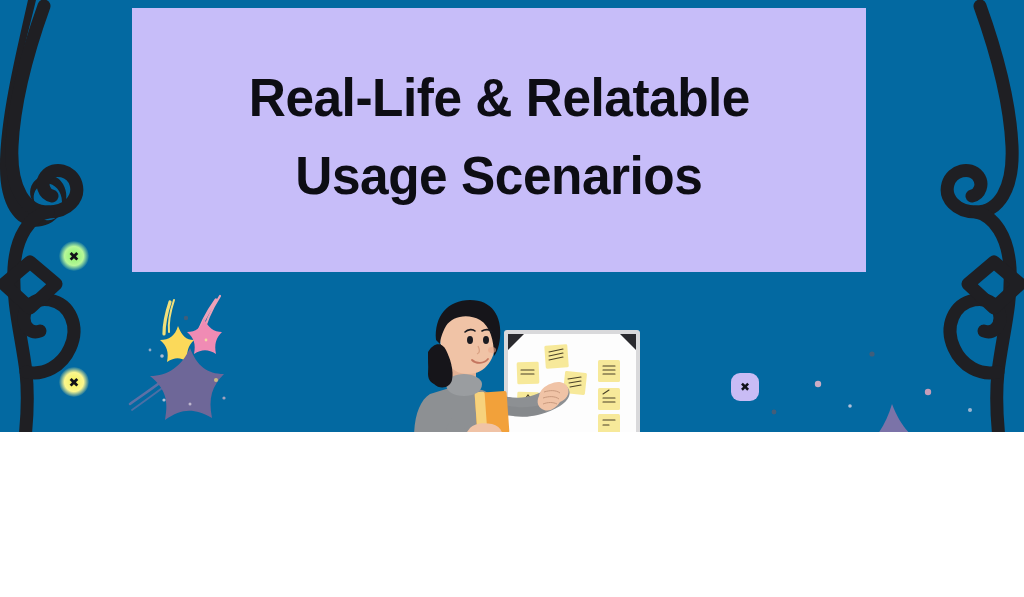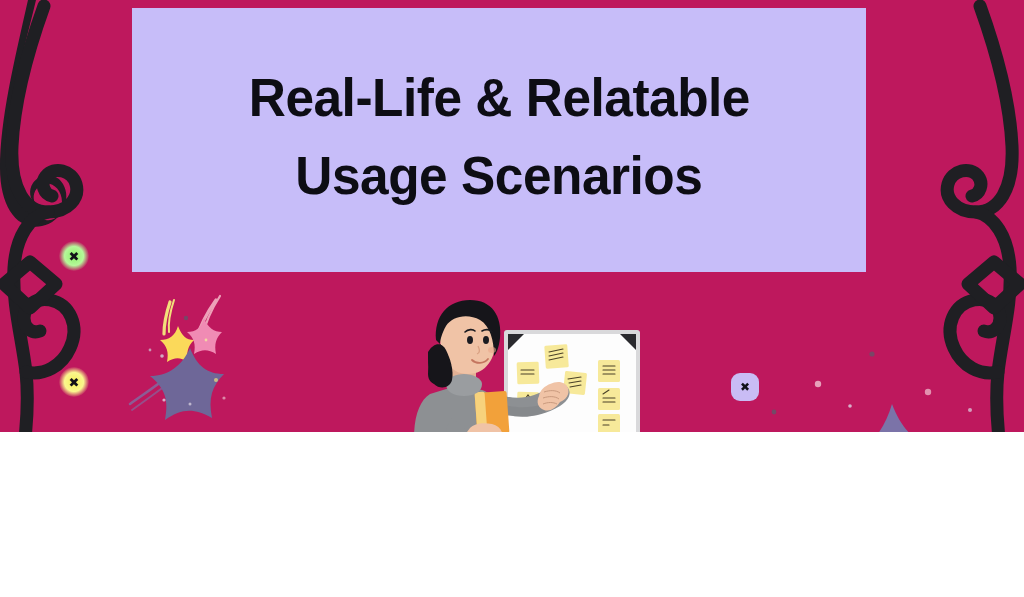--- a/index.html
+++ b/index.html
@@ -5,21 +5,21 @@
   html, body {
     margin: 0;
     padding: 0;
     background: #ffffff;
   }
   #canvas {
     position: relative;
     width: 1024px;
     height: 432px;
     overflow: hidden;
-    background: #be185d;
+    background: #0369a1;
     font-family: "Liberation Sans", sans-serif;
   }
 
   
   #title-banner {
     position: absolute;
     left: 132px;
     top: 8px;
     width: 734px;
     height: 264px;

